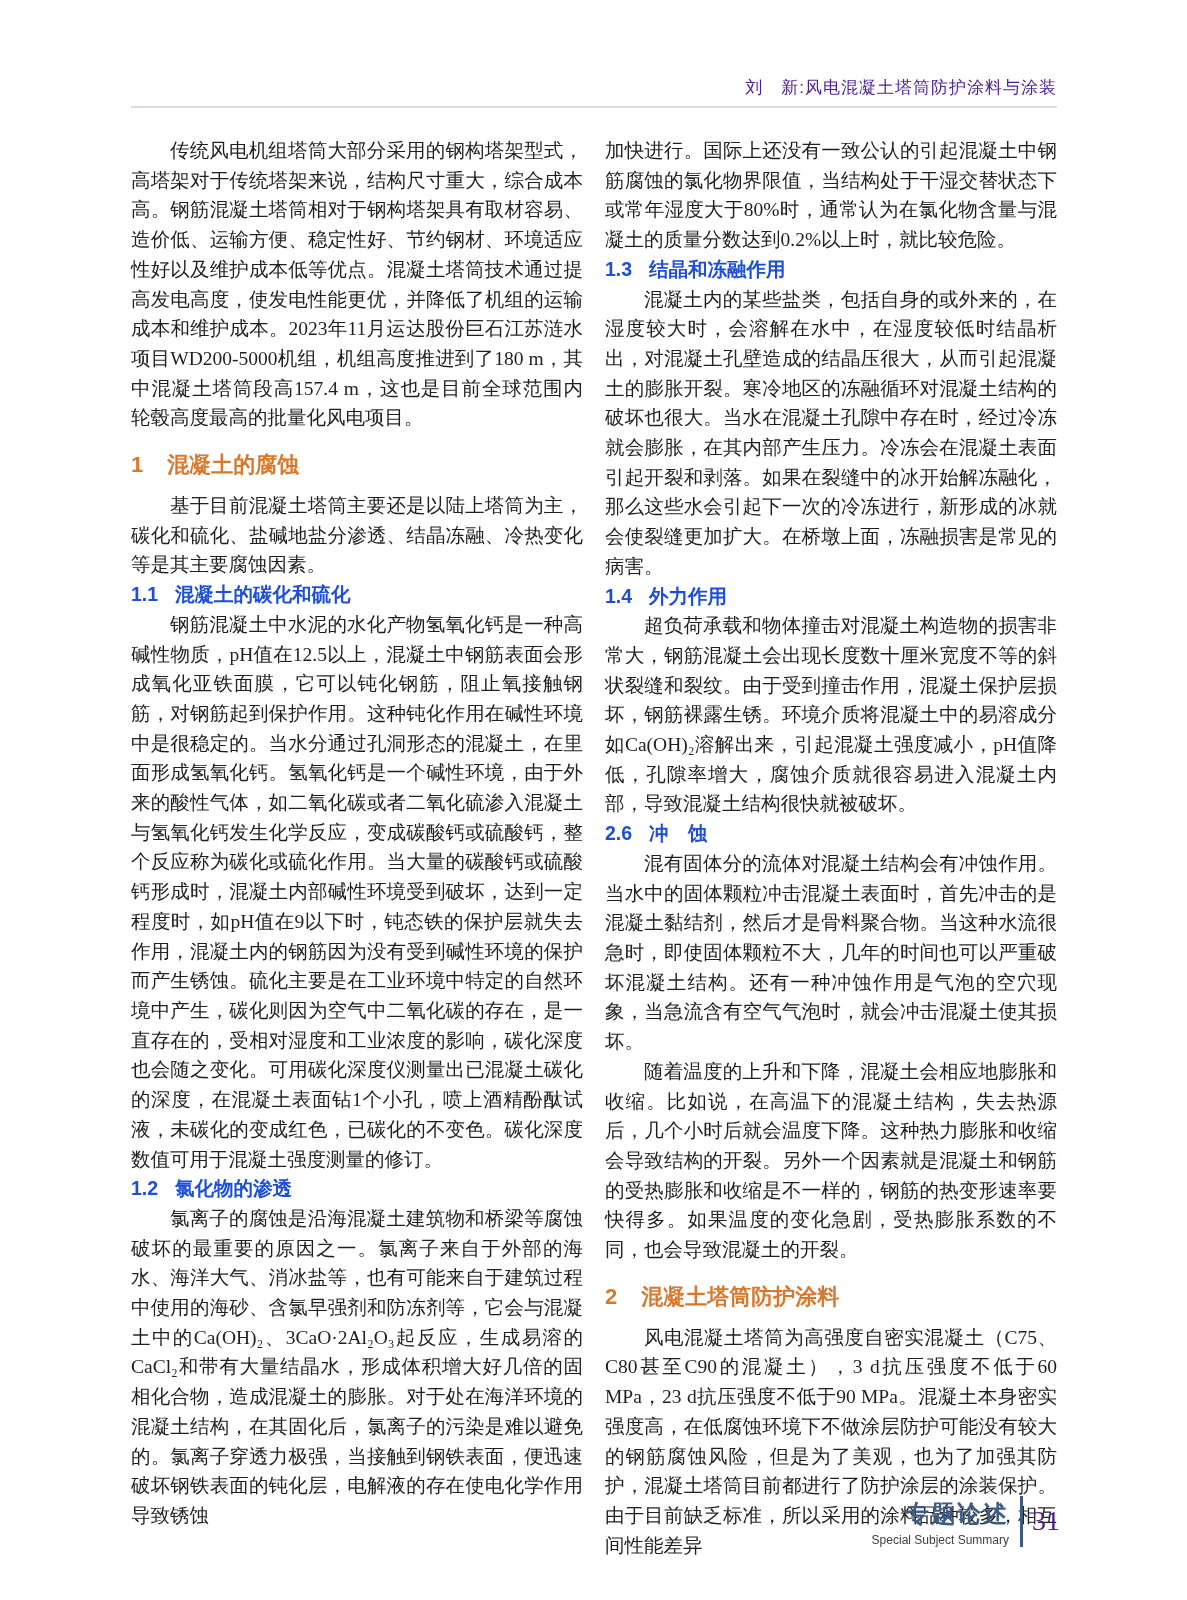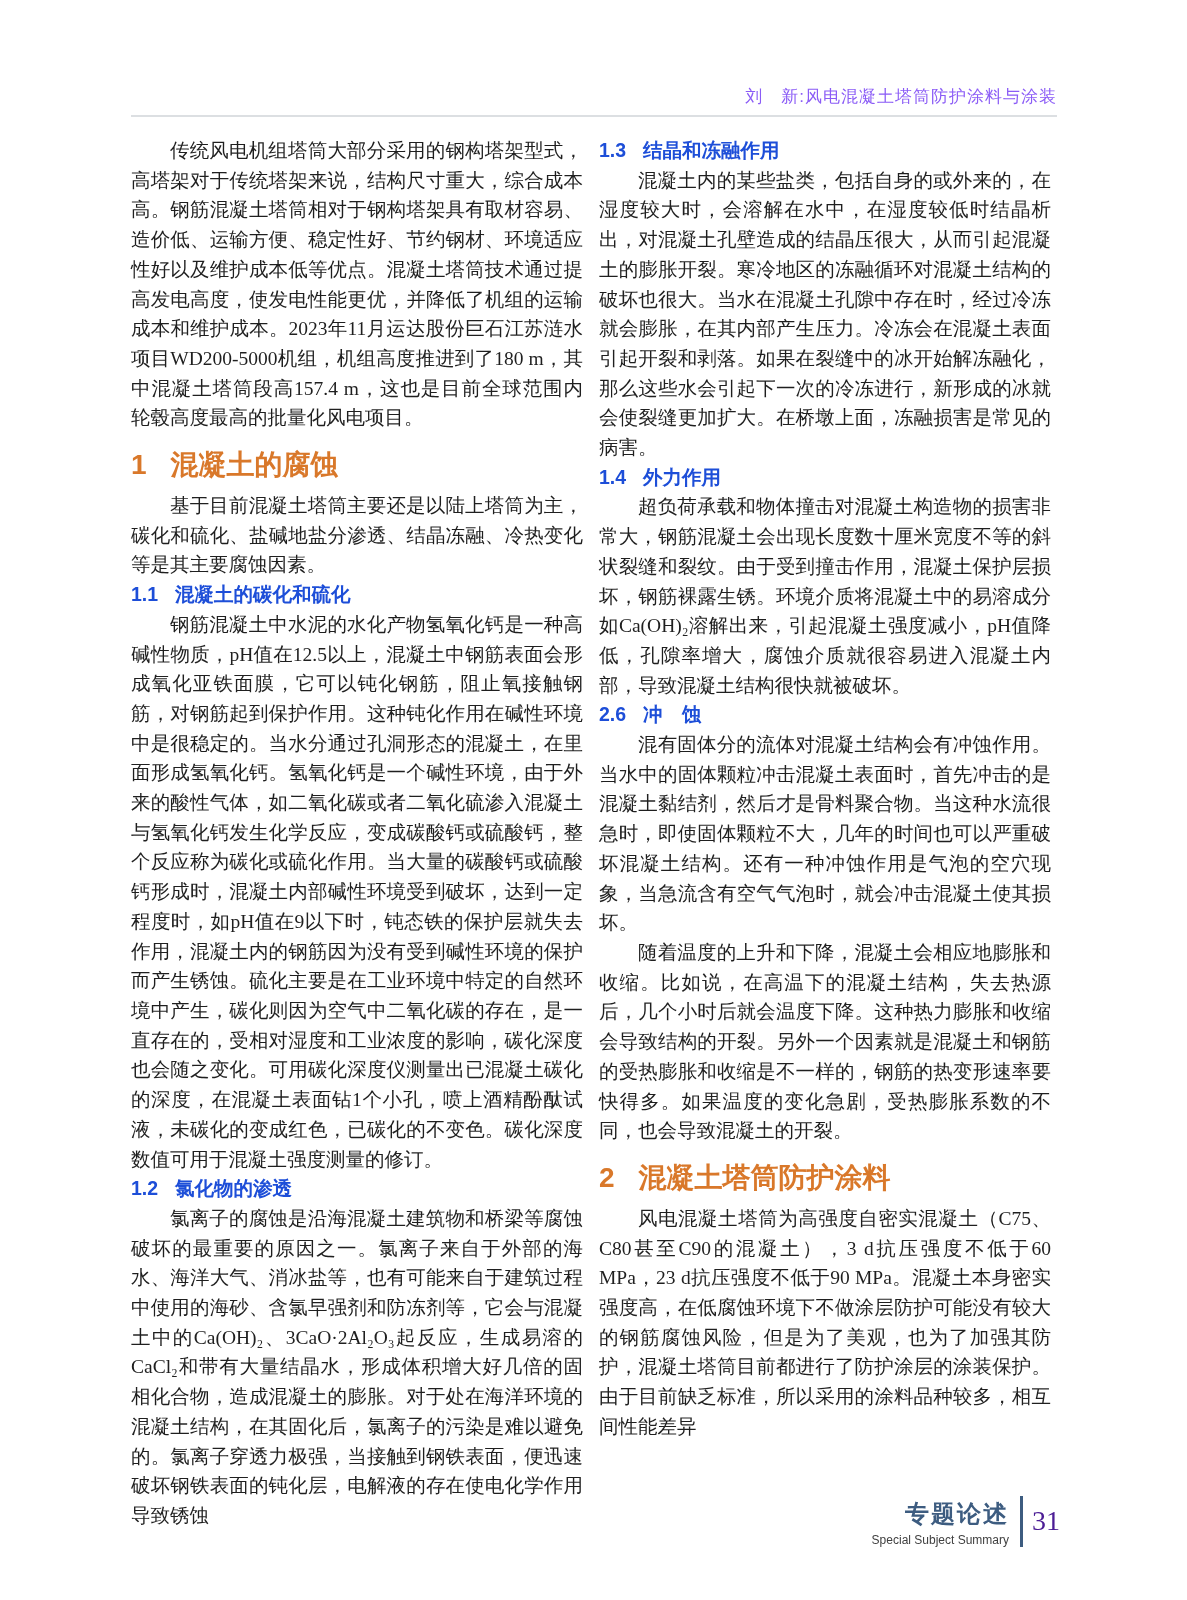--- a/index.html
+++ b/index.html
@@ -6,40 +6,40 @@
   .page {
     position:relative;
     width:1187px; height:1600px;
     background:#ffffff;
     overflow:hidden;
     font-family:"Liberation Serif","DejaVu Serif",serif;
     color:#1f1f1f;
   }
   
   .running-head {
-    position:absolute; top:85px; left:131px; width:926px;
+    position:absolute; top:76px; left:131px; width:926px;
     text-align:right;
     font-family:"Liberation Sans","DejaVu Sans",sans-serif;
     font-size:17px; letter-spacing:1px;
-    color:#8b5cf6;
+    color:#4c1d95;
     padding-bottom:7px;
     border-bottom:2px solid #dcdfe2;
   }
   
   .columns {
     position:absolute; top:136px; left:131px; width:926px;
-    display:flex; gap:16px;
+    display:flex; gap:22px;
   }
   .col { width:452px; font-size:19.5px; line-height:29.7px; text-align:justify; }
   .col p { margin:0; text-indent:2em; }
   .col p.cont { text-indent:0; }
   h1.sec {
     margin:13px 0 8px 0;
     font-family:"Liberation Sans","DejaVu Sans",sans-serif;
-    font-weight:bold; font-size:28px; line-height:37px;
+    font-weight:bold; font-size:22px; line-height:37px;
     color:#d9782a; text-align:left;
   }
   h1.sec .num { margin-right:24px; }
   h2.sub {
     margin:0;
     font-family:"Liberation Sans","DejaVu Sans",sans-serif;
     font-weight:bold; font-size:19.5px; line-height:29.7px;
     color:#1d4ed8; text-align:left;
   }
   h2.sub .num { margin-right:17px; }
@@ -68,20 +68,21 @@
       <p>传统风电机组塔筒大部分采用的钢构塔架型式，高塔架对于传统塔架来说，结构尺寸重大，综合成本高。钢筋混凝土塔筒相对于钢构塔架具有取材容易、造价低、运输方便、稳定性好、节约钢材、环境适应性好以及维护成本低等优点。混凝土塔筒技术通过提高发电高度，使发电性能更优，并降低了机组的运输成本和维护成本。2023年11月运达股份巨石江苏涟水项目WD200-5000机组，机组高度推进到了180 m，其中混凝土塔筒段高157.4 m，这也是目前全球范围内轮毂高度最高的批量化风电项目。</p>
       <h1 class="sec"><span class="num">1</span><span>混凝土的腐蚀</span></h1>
       <p>基于目前混凝土塔筒主要还是以陆上塔筒为主，碳化和硫化、盐碱地盐分渗透、结晶冻融、冷热变化等是其主要腐蚀因素。</p>
       <h2 class="sub"><span class="num">1.1</span><span>混凝土的碳化和硫化</span></h2>
       <p>钢筋混凝土中水泥的水化产物氢氧化钙是一种高碱性物质，pH值在12.5以上，混凝土中钢筋表面会形成氧化亚铁面膜，它可以钝化钢筋，阻止氧接触钢筋，对钢筋起到保护作用。这种钝化作用在碱性环境中是很稳定的。当水分通过孔洞形态的混凝土，在里面形成氢氧化钙。氢氧化钙是一个碱性环境，由于外来的酸性气体，如二氧化碳或者二氧化硫渗入混凝土与氢氧化钙发生化学反应，变成碳酸钙或硫酸钙，整个反应称为碳化或硫化作用。当大量的碳酸钙或硫酸钙形成时，混凝土内部碱性环境受到破坏，达到一定程度时，如pH值在9以下时，钝态铁的保护层就失去作用，混凝土内的钢筋因为没有受到碱性环境的保护而产生锈蚀。硫化主要是在工业环境中特定的自然环境中产生，碳化则因为空气中二氧化碳的存在，是一直存在的，受相对湿度和工业浓度的影响，碳化深度也会随之变化。可用碳化深度仪测量出已混凝土碳化的深度，在混凝土表面钻1个小孔，喷上酒精酚酞试液，未碳化的变成红色，已碳化的不变色。碳化深度数值可用于混凝土强度测量的修订。</p>
       <h2 class="sub"><span class="num">1.2</span><span>氯化物的渗透</span></h2>
       <p>氯离子的腐蚀是沿海混凝土建筑物和桥梁等腐蚀破坏的最重要的原因之一。氯离子来自于外部的海水、海洋大气、消冰盐等，也有可能来自于建筑过程中使用的海砂、含氯早强剂和防冻剂等，它会与混凝土中的Ca(OH)₂、3CaO·2Al₂O₃起反应，生成易溶的CaCl₂和带有大量结晶水，形成体积增大好几倍的固相化合物，造成混凝土的膨胀。对于处在海洋环境的混凝土结构，在其固化后，氯离子的污染是难以避免的。氯离子穿透力极强，当接触到钢铁表面，便迅速破坏钢铁表面的钝化层，电解液的存在使电化学作用导致锈蚀</p>
     </div>
 
     <div class="col">
+      <p class="cont">加快进行。国际上还没有一致公认的引起混凝土中钢筋腐蚀的氯化物界限值，当结构处于干湿交替状态下或常年湿度大于80%时，通常认为在氯化物含量与混凝土的质量分数达到0.2%以上时，就比较危险。</p>
       <h2 class="sub"><span class="num">1.3</span><span>结晶和冻融作用</span></h2>
       <p>混凝土内的某些盐类，包括自身的或外来的，在湿度较大时，会溶解在水中，在湿度较低时结晶析出，对混凝土孔壁造成的结晶压很大，从而引起混凝土的膨胀开裂。寒冷地区的冻融循环对混凝土结构的破坏也很大。当水在混凝土孔隙中存在时，经过冷冻就会膨胀，在其内部产生压力。冷冻会在混凝土表面引起开裂和剥落。如果在裂缝中的冰开始解冻融化，那么这些水会引起下一次的冷冻进行，新形成的冰就会使裂缝更加扩大。在桥墩上面，冻融损害是常见的病害。</p>
       <h2 class="sub"><span class="num">1.4</span><span>外力作用</span></h2>
       <p>超负荷承载和物体撞击对混凝土构造物的损害非常大，钢筋混凝土会出现长度数十厘米宽度不等的斜状裂缝和裂纹。由于受到撞击作用，混凝土保护层损坏，钢筋裸露生锈。环境介质将混凝土中的易溶成分如Ca(OH)₂溶解出来，引起混凝土强度减小，pH值降低，孔隙率增大，腐蚀介质就很容易进入混凝土内部，导致混凝土结构很快就被破坏。</p>
       <h2 class="sub"><span class="num">2.6</span><span>冲　蚀</span></h2>
       <p>混有固体分的流体对混凝土结构会有冲蚀作用。当水中的固体颗粒冲击混凝土表面时，首先冲击的是混凝土黏结剂，然后才是骨料聚合物。当这种水流很急时，即使固体颗粒不大，几年的时间也可以严重破坏混凝土结构。还有一种冲蚀作用是气泡的空穴现象，当急流含有空气气泡时，就会冲击混凝土使其损坏。</p>
       <p>随着温度的上升和下降，混凝土会相应地膨胀和收缩。比如说，在高温下的混凝土结构，失去热源后，几个小时后就会温度下降。这种热力膨胀和收缩会导致结构的开裂。另外一个因素就是混凝土和钢筋的受热膨胀和收缩是不一样的，钢筋的热变形速率要快得多。如果温度的变化急剧，受热膨胀系数的不同，也会导致混凝土的开裂。</p>
       <h1 class="sec"><span class="num">2</span><span>混凝土塔筒防护涂料</span></h1>
       <p>风电混凝土塔筒为高强度自密实混凝土（C75、C80甚至C90的混凝土），3 d抗压强度不低于60 MPa，23 d抗压强度不低于90 MPa。混凝土本身密实强度高，在低腐蚀环境下不做涂层防护可能没有较大的钢筋腐蚀风险，但是为了美观，也为了加强其防护，混凝土塔筒目前都进行了防护涂层的涂装保护。由于目前缺乏标准，所以采用的涂料品种较多，相互间性能差异</p>
     </div>

